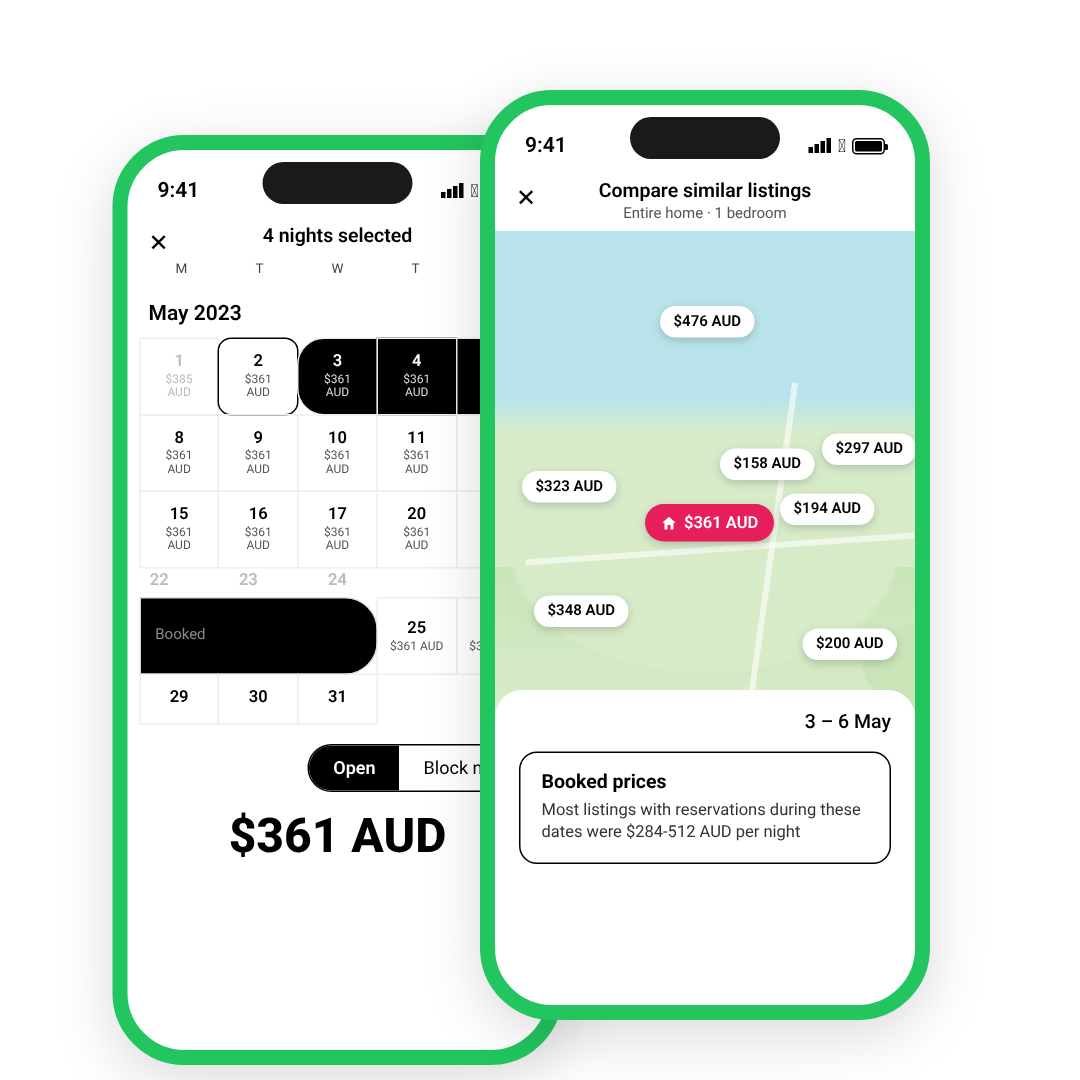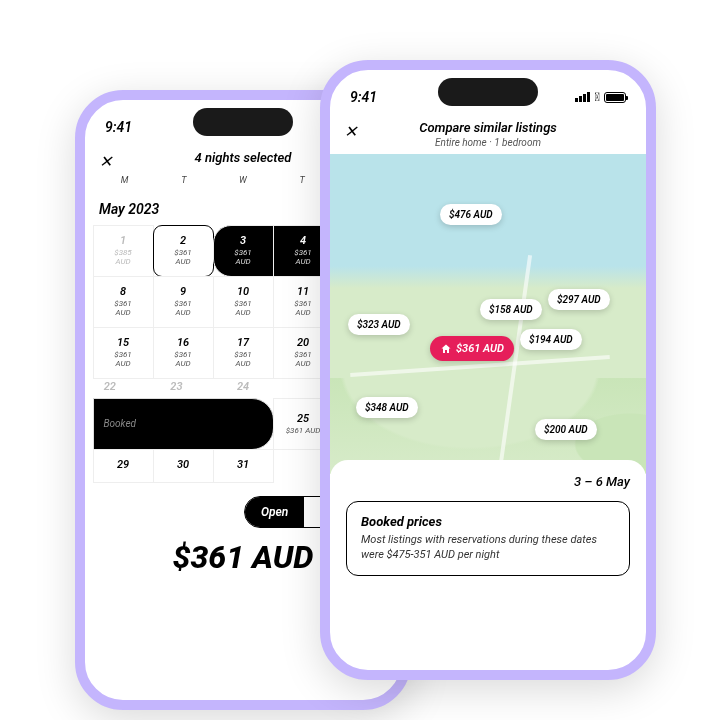--- a/index.html
+++ b/index.html
@@ -6,28 +6,27 @@
   body {
     width: 720px;
     height: 720px;
     background: #fff;
     font-family: -apple-system, BlinkMacSystemFont, "Segoe UI", Roboto, sans-serif;
     position: relative;
     overflow: hidden;
   }
   .phone {
     position: absolute;
-    width: 336px;
+    width: 300px;
     height: 620px;
-    border: 10px solid #c4b5fd;
+    border: 10px solid #22c55e;
     border-radius: 48px;
     background: #fff;
     overflow: hidden;
     box-shadow: 0 10px 40px rgba(0,0,0,0.15);
-    font-style: italic;
   }
   .phone-left { left: 75px; top: 90px; }
   .phone-right { left: 320px; top: 60px; }
   .notch {
     position: absolute;
     top: 8px;
     left: 50%;
     transform: translateX(-50%);
     width: 100px;
     height: 28px;
@@ -274,16 +273,16 @@
         <svg viewBox="0 0 24 24">
           <path d="M12 3l9 8h-3v9h-4v-6H10v6H6v-9H3z"></path>
         </svg>
         <span>$361 AUD</span>
       </div>
     </div>
   <div class="sheet">
     <div class="sheet-title">3 – 6 May</div>
     <div class="card">
       <div class="card-title">Booked prices</div>
-      <div class="card-body">Most listings with reservations during these dates were $475-351 AUD per night</div>
+      <div class="card-body">Most listings with reservations during these dates were $284-512 AUD per night</div>
     </div>
   </div>
 </div>
 
 </body></html>

